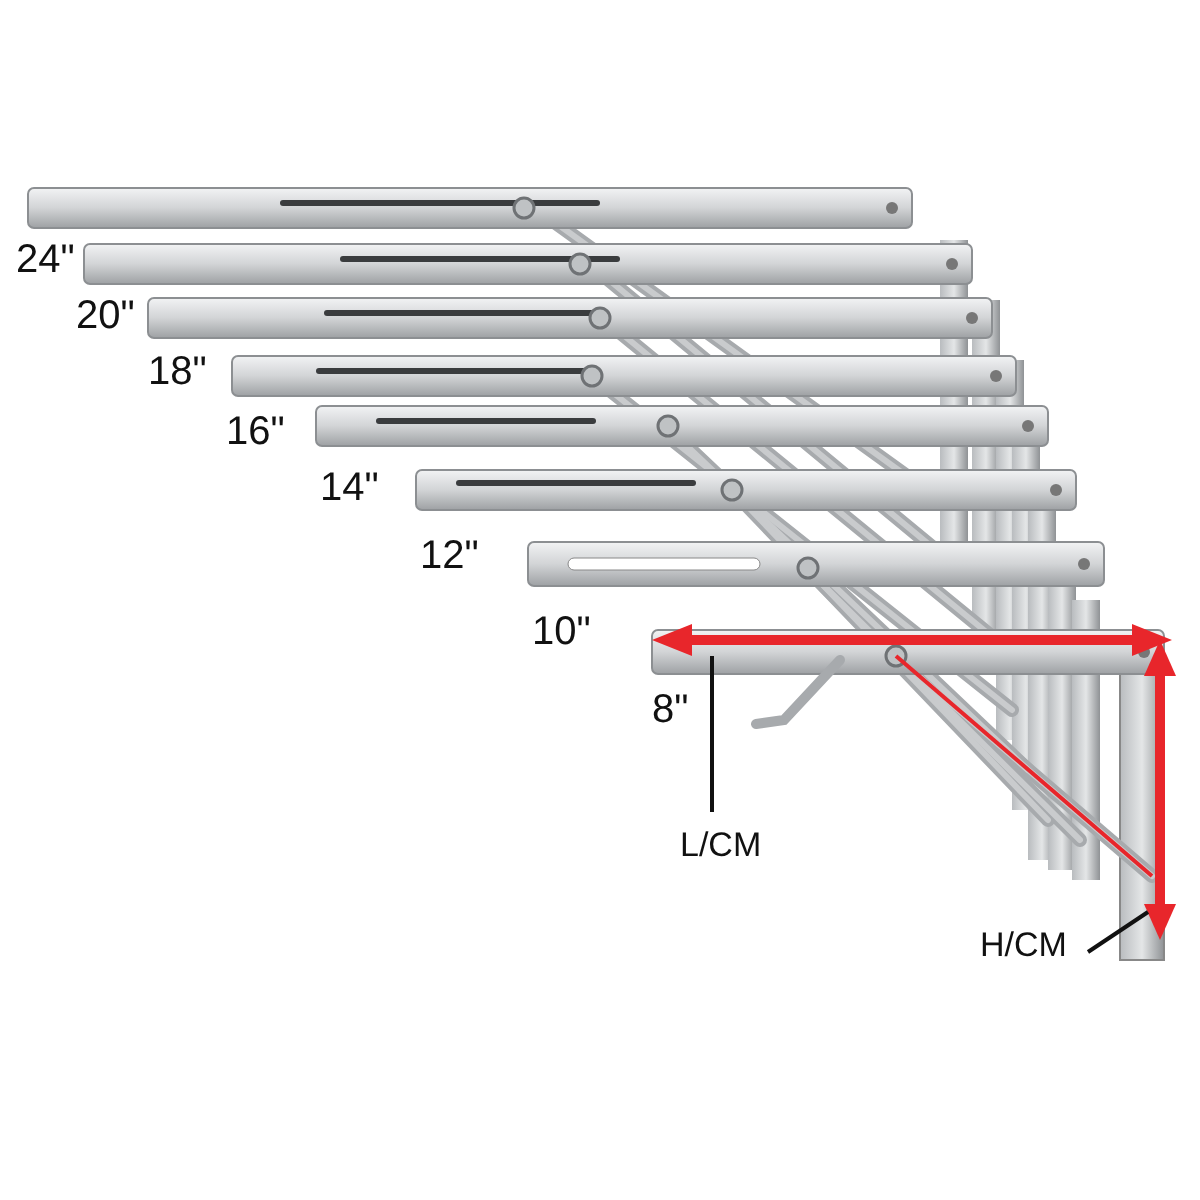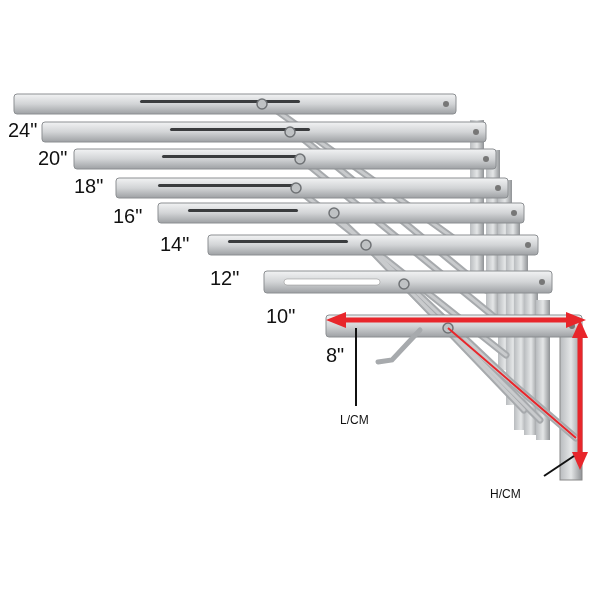--- a/index.html
+++ b/index.html
@@ -1,19 +1,19 @@
 <!DOCTYPE html>
 <html><head>
 <meta charset="utf-8">
 <style>
   html, body { margin: 0; padding: 0; background: #ffffff; }
   #stage { position: relative; width: 600px; height: 600px; background: #ffffff; overflow: hidden; font-family: "Liberation Sans", sans-serif; }
   svg.art { position: absolute; left: 0; top: 0; }
   .size-label { position: absolute; font-size: 20px; color: #111111; font-family: "Liberation Sans", sans-serif; line-height: 1; letter-spacing: 0px; }
-  .dim-label { position: absolute; font-size: 12px; color: #111111; font-family: "Liberation Sans", sans-serif; line-height: 1; text-align: right; }
+  .dim-label { position: absolute; font-size: 17px; color: #111111; font-family: "Liberation Sans", sans-serif; line-height: 1; text-align: right; }
 </style>
 </head>
 <body>
 
 <div id="stage">
   <svg class="art" width="600" height="600" viewBox="0 0 600 600">
     <defs>
       <linearGradient id="metal" x1="0" y1="0" x2="0" y2="1">
         <stop offset="0" stop-color="#f2f3f4"></stop>
         <stop offset="0.5" stop-color="#d2d4d6"></stop>
@@ -132,14 +132,14 @@
   <div class="size-label" style="left:8px;top:120px;">24"</div>
   <div class="size-label" style="left:38px;top:148px;">20"</div>
   <div class="size-label" style="left:74px;top:176px;">18"</div>
   <div class="size-label" style="left:113px;top:206px;">16"</div>
   <div class="size-label" style="left:160px;top:234px;">14"</div>
   <div class="size-label" style="left:210px;top:268px;">12"</div>
   <div class="size-label" style="left:266px;top:306px;">10"</div>
   <div class="size-label" style="left:326px;top:345px;">8"</div>
 
   <div class="dim-label" style="left:340px;top:414px;">L/CM</div>
-  <div class="dim-label" style="left:490px;top:488px;">H/CM</div>
+  <div class="dim-label" style="left:490px;top:464px;">H/CM</div>
 </div>
 
 </body></html>

